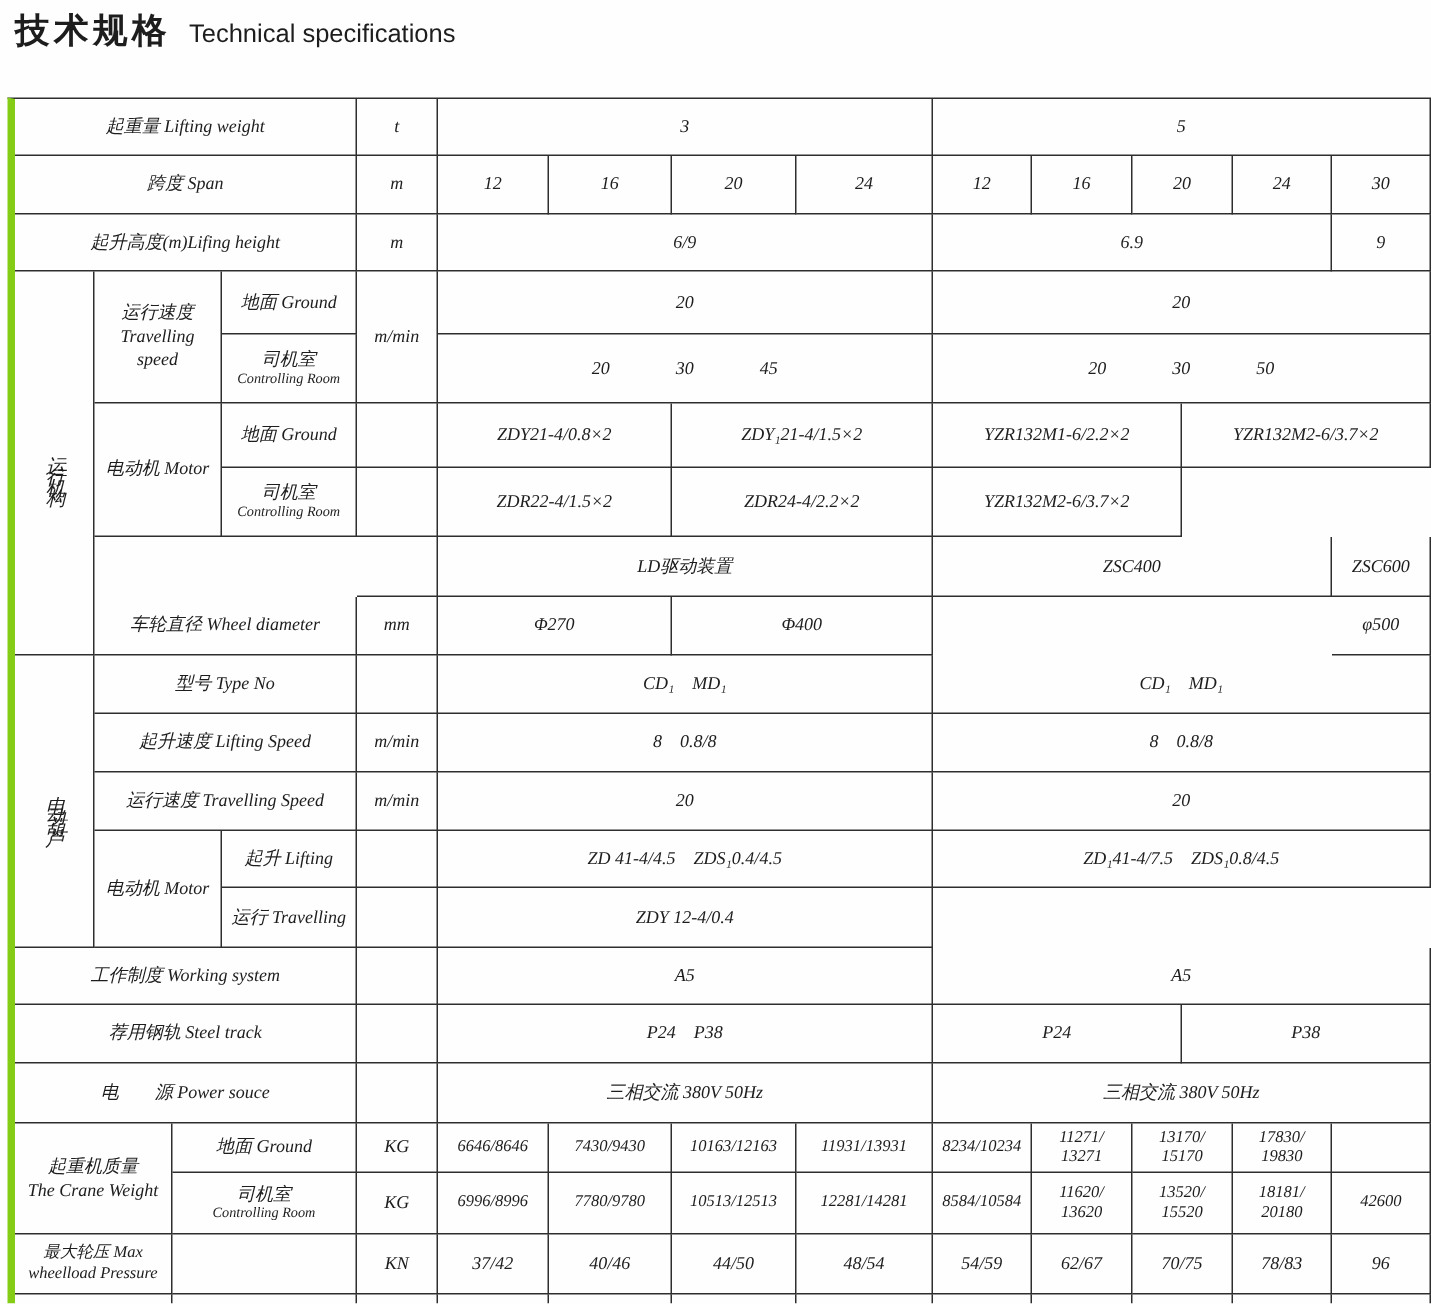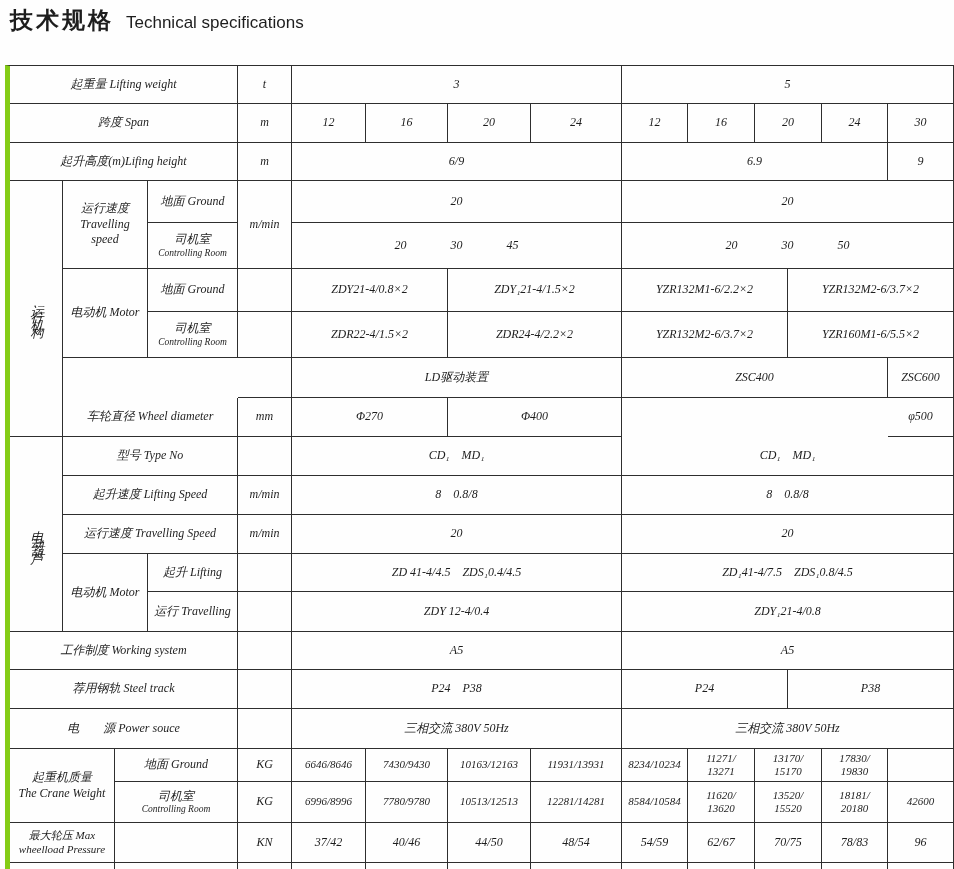--- a/index.html
+++ b/index.html
@@ -95,21 +95,20 @@
     <div class="c" style="grid-area:6/6/7/8">ZDY21-4/0.8×2</div>
     <div class="c" style="grid-area:6/8/7/10">ZDY₁21-4/1.5×2</div>
     <div class="c" style="grid-area:6/10/7/13">YZR132M1-6/2.2×2</div>
     <div class="c" style="grid-area:6/13/7/16">YZR132M2-6/3.7×2</div>
 
     <div class="c" style="grid-area:7/4/8/5"><span>司机室</span><span class="sub">Controlling Room</span></div>
     <div class="c" style="grid-area:7/5/8/6"></div>
     <div class="c" style="grid-area:7/6/8/8">ZDR22-4/1.5×2</div>
     <div class="c" style="grid-area:7/8/8/10">ZDR24-4/2.2×2</div>
     <div class="c" style="grid-area:7/10/8/13">YZR132M2-6/3.7×2</div>
-    <div class="c" style="grid-area:7/13/8/16">YZR160M1-6/5.5×2</div>
 
     <div class="c" style="grid-area:8/5/9/6"></div>
     <div class="c" style="grid-area:8/6/9/10">LD驱动装置</div>
     <div class="c" style="grid-area:8/10/9/15">ZSC400</div>
     <div class="c" style="grid-area:8/15/9/16">ZSC600</div>
 
     <div class="c" style="grid-area:9/2/10/5">车轮直径 Wheel diameter</div>
     <div class="c" style="grid-area:9/5/10/6">mm</div>
     <div class="c" style="grid-area:9/6/10/8">Φ270</div>
     <div class="c" style="grid-area:9/8/10/10">Φ400</div>
@@ -134,21 +133,20 @@
 
     <div class="c" style="grid-area:13/2/15/4">电动机 Motor</div>
     <div class="c" style="grid-area:13/4/14/5">起升 Lifting</div>
     <div class="c" style="grid-area:13/5/14/6"></div>
     <div class="c" style="grid-area:13/6/14/10">ZD 41-4/4.5 ZDS₁0.4/4.5</div>
     <div class="c" style="grid-area:13/10/14/16">ZD₁41-4/7.5 ZDS₁0.8/4.5</div>
 
     <div class="c" style="grid-area:14/4/15/5">运行 Travelling</div>
     <div class="c" style="grid-area:14/5/15/6"></div>
     <div class="c" style="grid-area:14/6/15/10">ZDY 12-4/0.4</div>
-    <div class="c" style="grid-area:14/10/15/16">ZDY₁21-4/0.8</div>
 
     <div class="c" style="grid-area:15/1/16/5">工作制度 Working system</div>
     <div class="c" style="grid-area:15/5/16/6"></div>
     <div class="c" style="grid-area:15/6/16/10">A5</div>
     <div class="c" style="grid-area:15/10/16/16">A5</div>
 
     <div class="c" style="grid-area:16/1/17/5">荐用钢轨 Steel track</div>
     <div class="c" style="grid-area:16/5/17/6"></div>
     <div class="c" style="grid-area:16/6/17/10">P24 P38</div>
     <div class="c" style="grid-area:16/10/17/13">P24</div>

